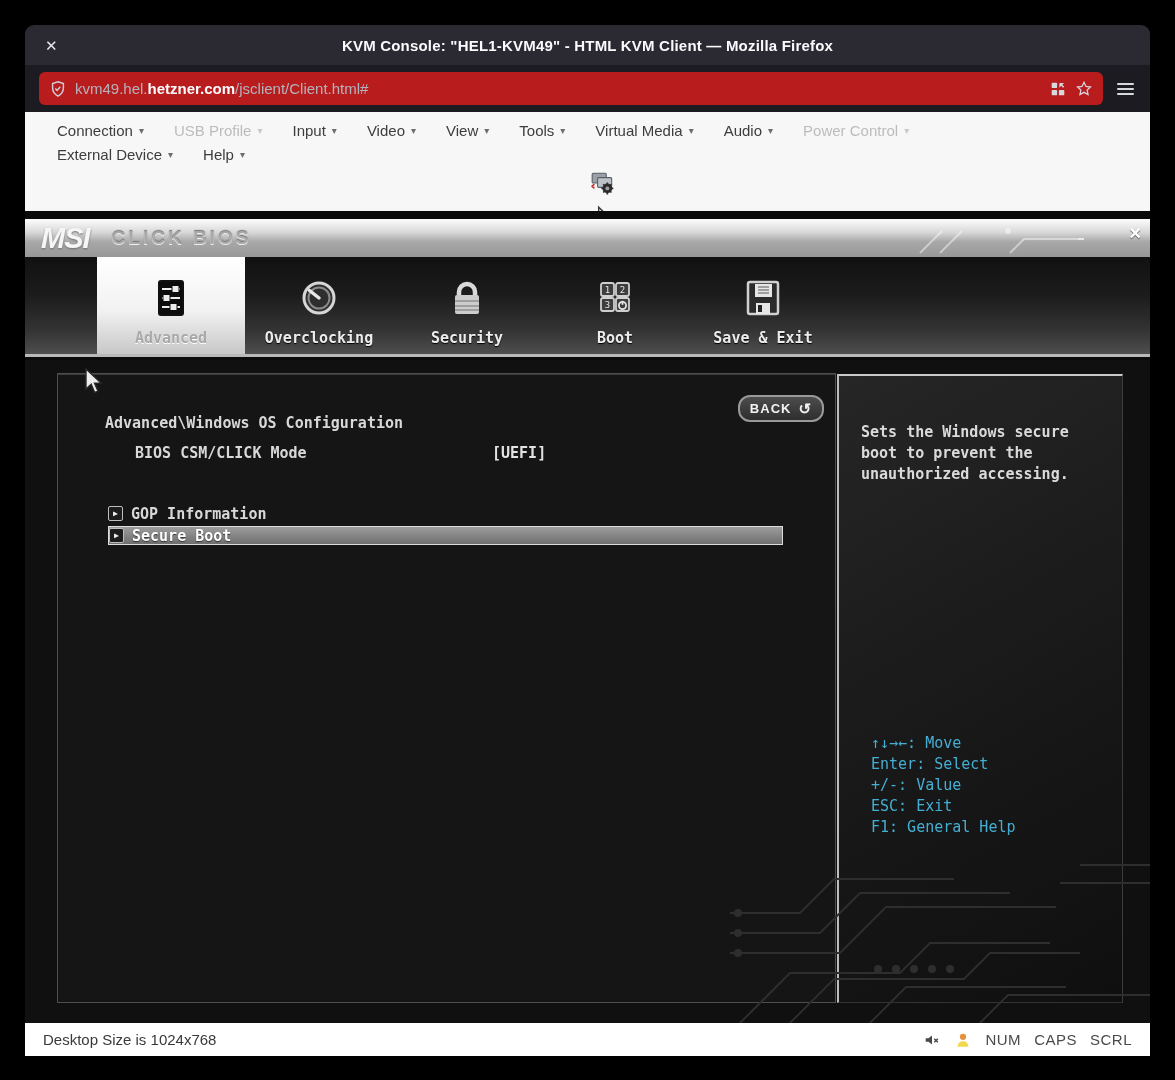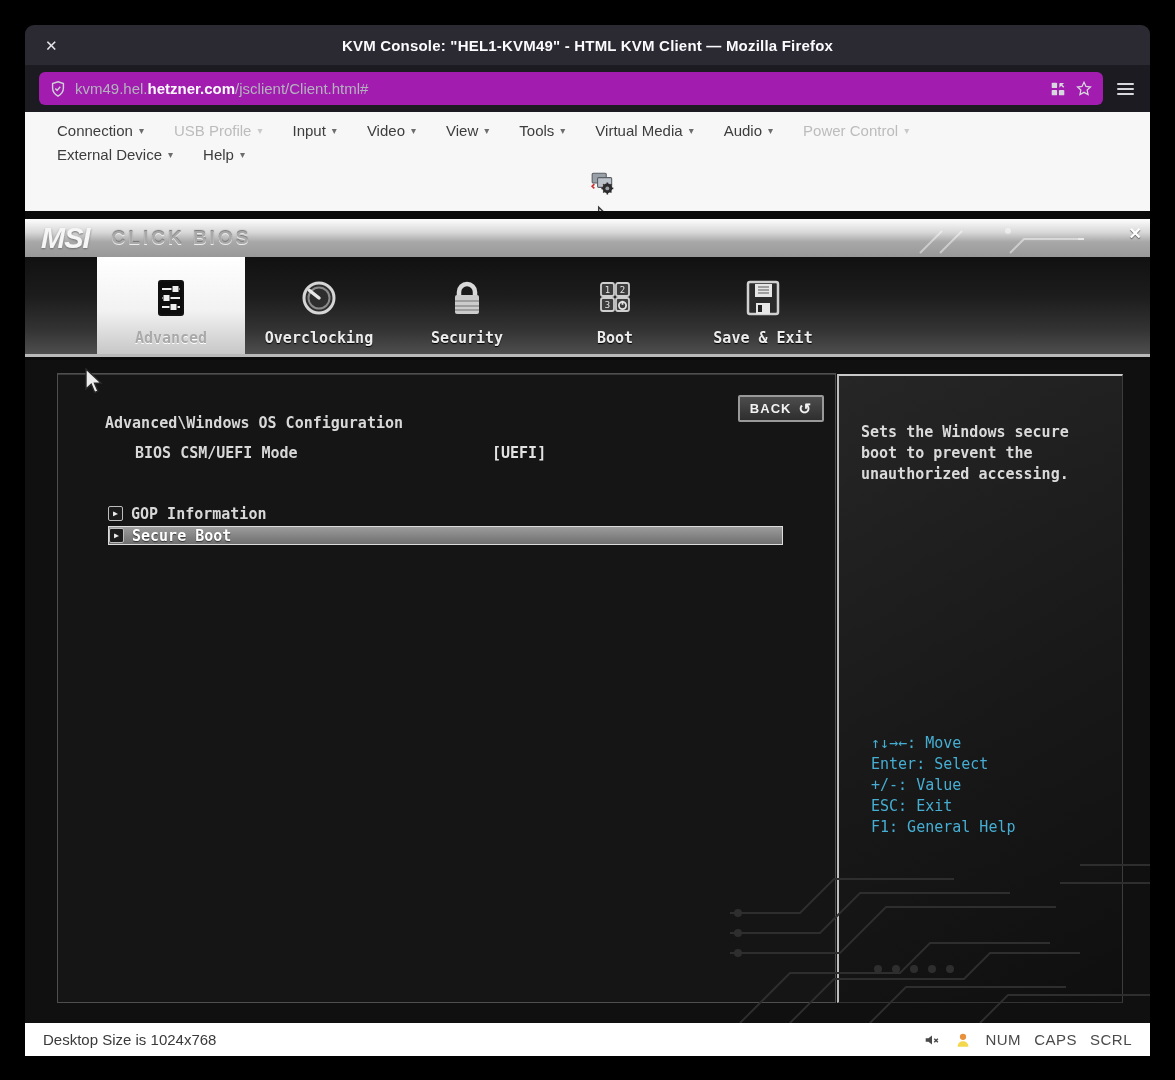--- a/index.html
+++ b/index.html
@@ -13,21 +13,21 @@
   .titlebar { height:40px; background:#2b2a33; border-radius:9px 9px 0 0;
               display:flex; align-items:center; position:relative; }
   .close-btn { position:absolute; left:20px; color:#e6e6ea; font-size:15px;
                cursor:default; line-height:1; }
   .title-text { flex:1; text-align:center; color:#fbfbfe; font-size:15px;
                 font-weight:bold; letter-spacing:.2px; }
 
   
   .urlrow { height:47px; background:#1c1b22; display:flex; align-items:center;
             padding:0 14px; gap:12px; }
-  .urlfield { flex:1; height:33px; background:#a21caf; border-radius:6px;
+  .urlfield { flex:1; height:33px; background:#b91c1c; border-radius:6px;
               display:flex; align-items:center; padding:0 10px; gap:8px; }
   .url-text { flex:1; font-size:15px; color:#b3b3bd; white-space:nowrap; overflow:hidden; }
   .url-text .domain { color:#fbfbfe; font-weight:bold; }
   .icon-btn { display:flex; align-items:center; justify-content:center; }
   .hamburger { display:flex; flex-direction:column; gap:3px; padding:4px 2px; }
   .hamburger span { width:17px; height:2px; background:#d7d7de; border-radius:1px; }
 
   
   .menubar { background:#f7f7f7; padding:6px 0 4px 0; }
   .menurow { display:flex; align-items:center; padding-left:32px; height:24px; gap:30px; }
@@ -90,21 +90,21 @@
     background:linear-gradient(180deg,#9c9c9c,#6f6f6f);
     border:1px solid #dcdcdc; gap:8px; }
   .sub-icon { width:15px; height:15px; flex:0 0 15px; background:#1c1c1c;
     border:1px solid #bdbdbd; border-radius:2px; display:flex; align-items:center;
     justify-content:center; color:#efefef; font-size:8px; line-height:1; }
   .opt-label { font-size:15px; font-weight:bold; color:#d8d8d8; white-space:nowrap; }
   .row-secure .opt-label { color:#ffffff; text-shadow:0 1px 1px #333; }
   .back-btn { position:absolute; right:11px; top:21px; height:27px;
     display:flex; align-items:center; gap:7px; padding:0 10px;
     background:linear-gradient(180deg,#4d4d4d,#2e2e2e); border:2px solid #999;
-    border-radius:2px; color:#f2f2f2; font-size:13px; font-weight:bold;
+    border-radius:12px; color:#f2f2f2; font-size:13px; font-weight:bold;
     letter-spacing:1px; font-family:"Liberation Sans", sans-serif; }
   .back-arrow { font-size:15px; font-weight:bold; }
 
   .help-panel { position:absolute; left:812px; width:286px; top:14px; bottom:20px;
     background:linear-gradient(150deg,#262626 0%,#181818 55%,#0f0f0f 100%);
     border-left:2px solid #bdbdbd; border-top:2px solid #c9c9c9;
     border-right:1px solid #3c3c3c; border-bottom:1px solid #333; z-index:2; }
   .help-text { position:absolute; left:22px; top:46px; width:232px; font-size:15px;
     font-weight:bold; color:#dadada; line-height:21px; }
   .help-keys { position:absolute; left:32px; top:357px; font-size:15px;
@@ -430,21 +430,21 @@
             <circle cx="202" cy="186" r="4"></circle>
             <circle cx="220" cy="186" r="4"></circle>
             <circle cx="8" cy="130" r="4"></circle>
             <circle cx="8" cy="150" r="4"></circle>
             <circle cx="8" cy="170" r="4"></circle>
           </g>
         </svg>
 
       <div class="main-panel">
         <span class="breadcrumb">Advanced\Windows OS Configuration</span>
-        <span class="setting-label">BIOS CSM/UEFI Mode</span>
+        <span class="setting-label">BIOS CSM/CLICK Mode</span>
         <span class="setting-value">[UEFI]</span>
 
         <div class="opt-row row-gop">
           <span class="sub-icon">▶</span>
           <span class="opt-label">GOP Information</span>
         </div>
         <div class="opt-row row-secure">
           <span class="sub-icon">▶</span>
           <span class="opt-label">Secure Boot</span>
         </div>

